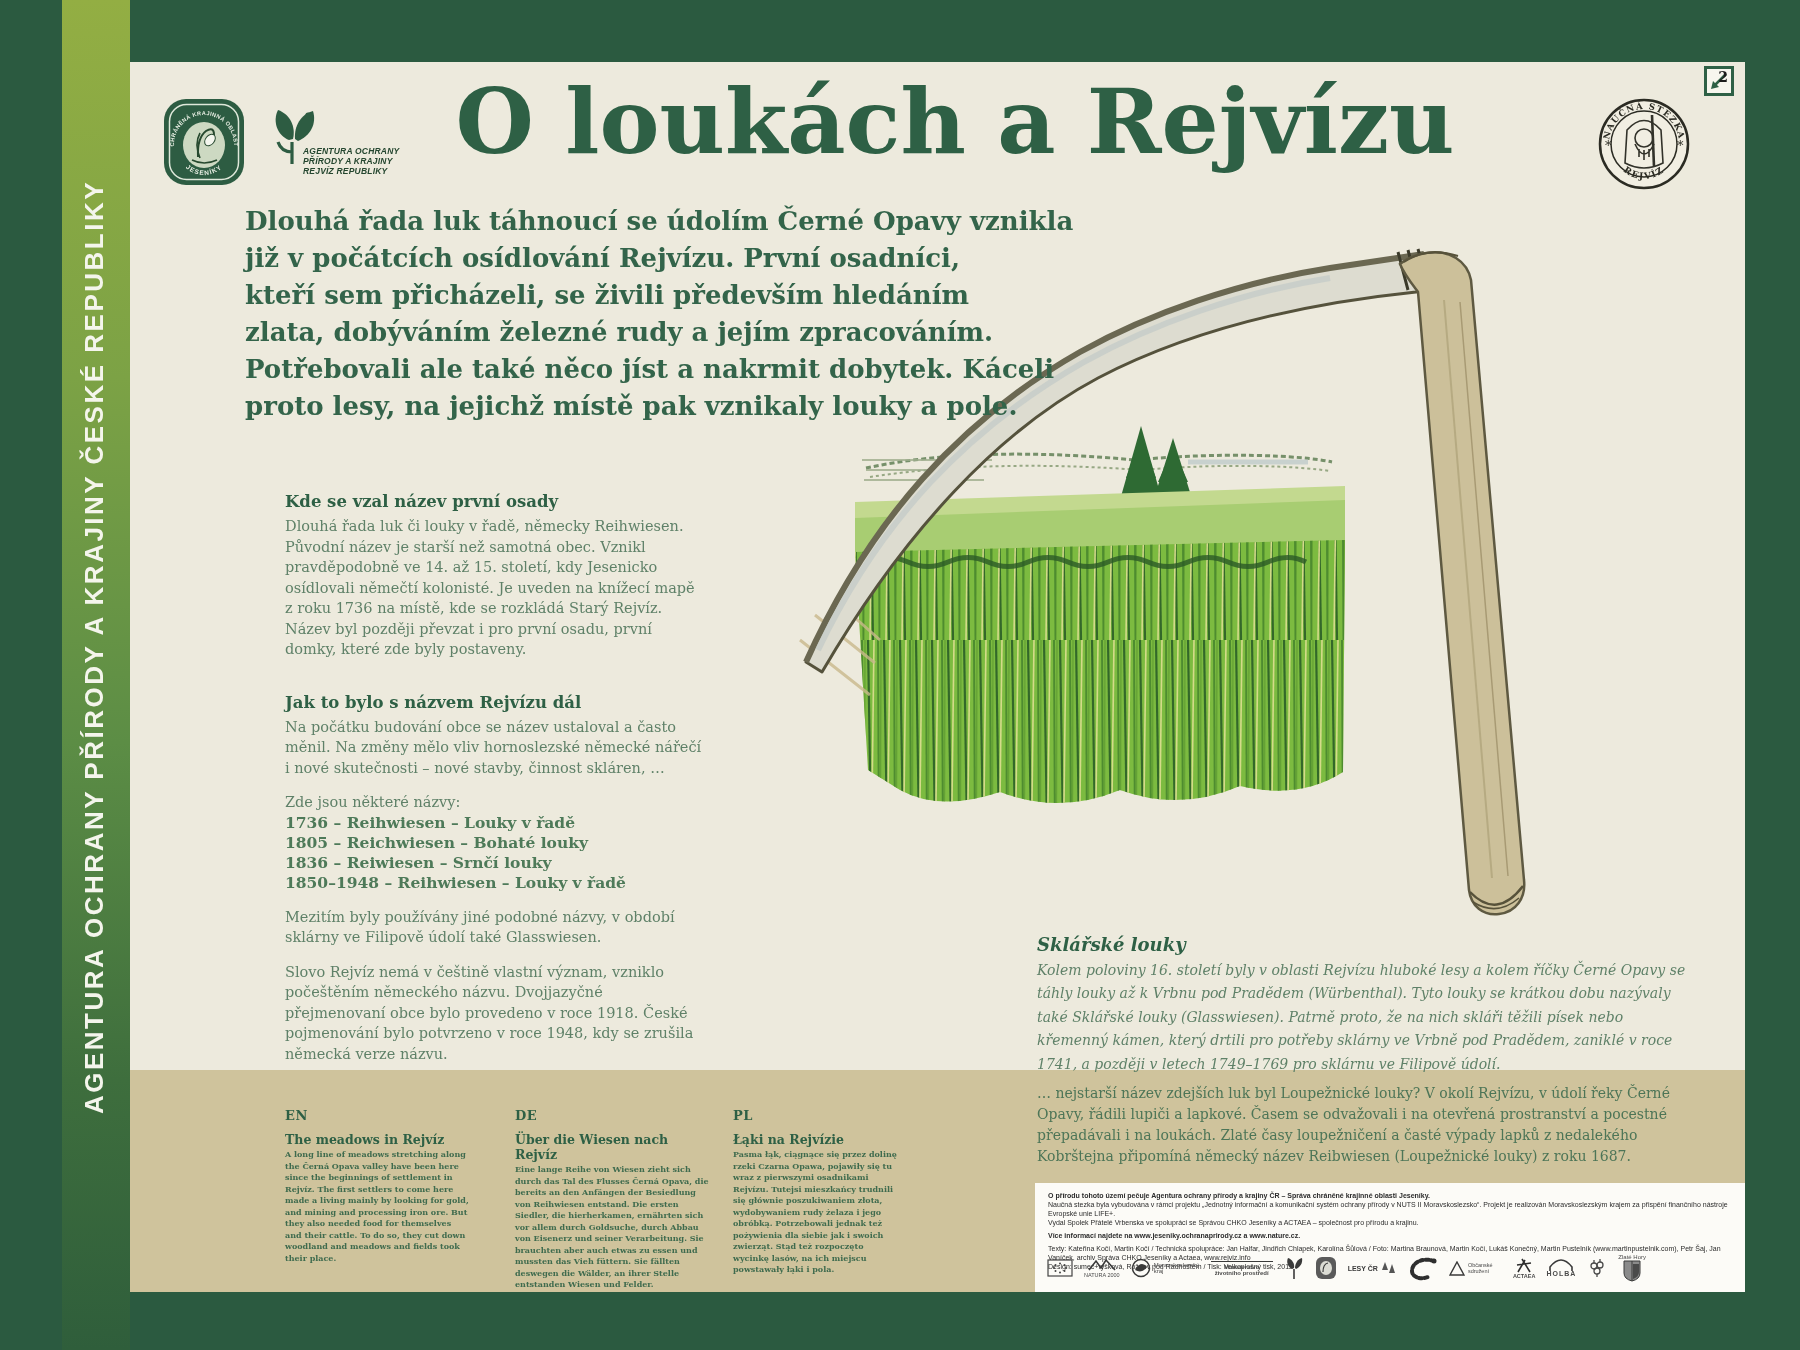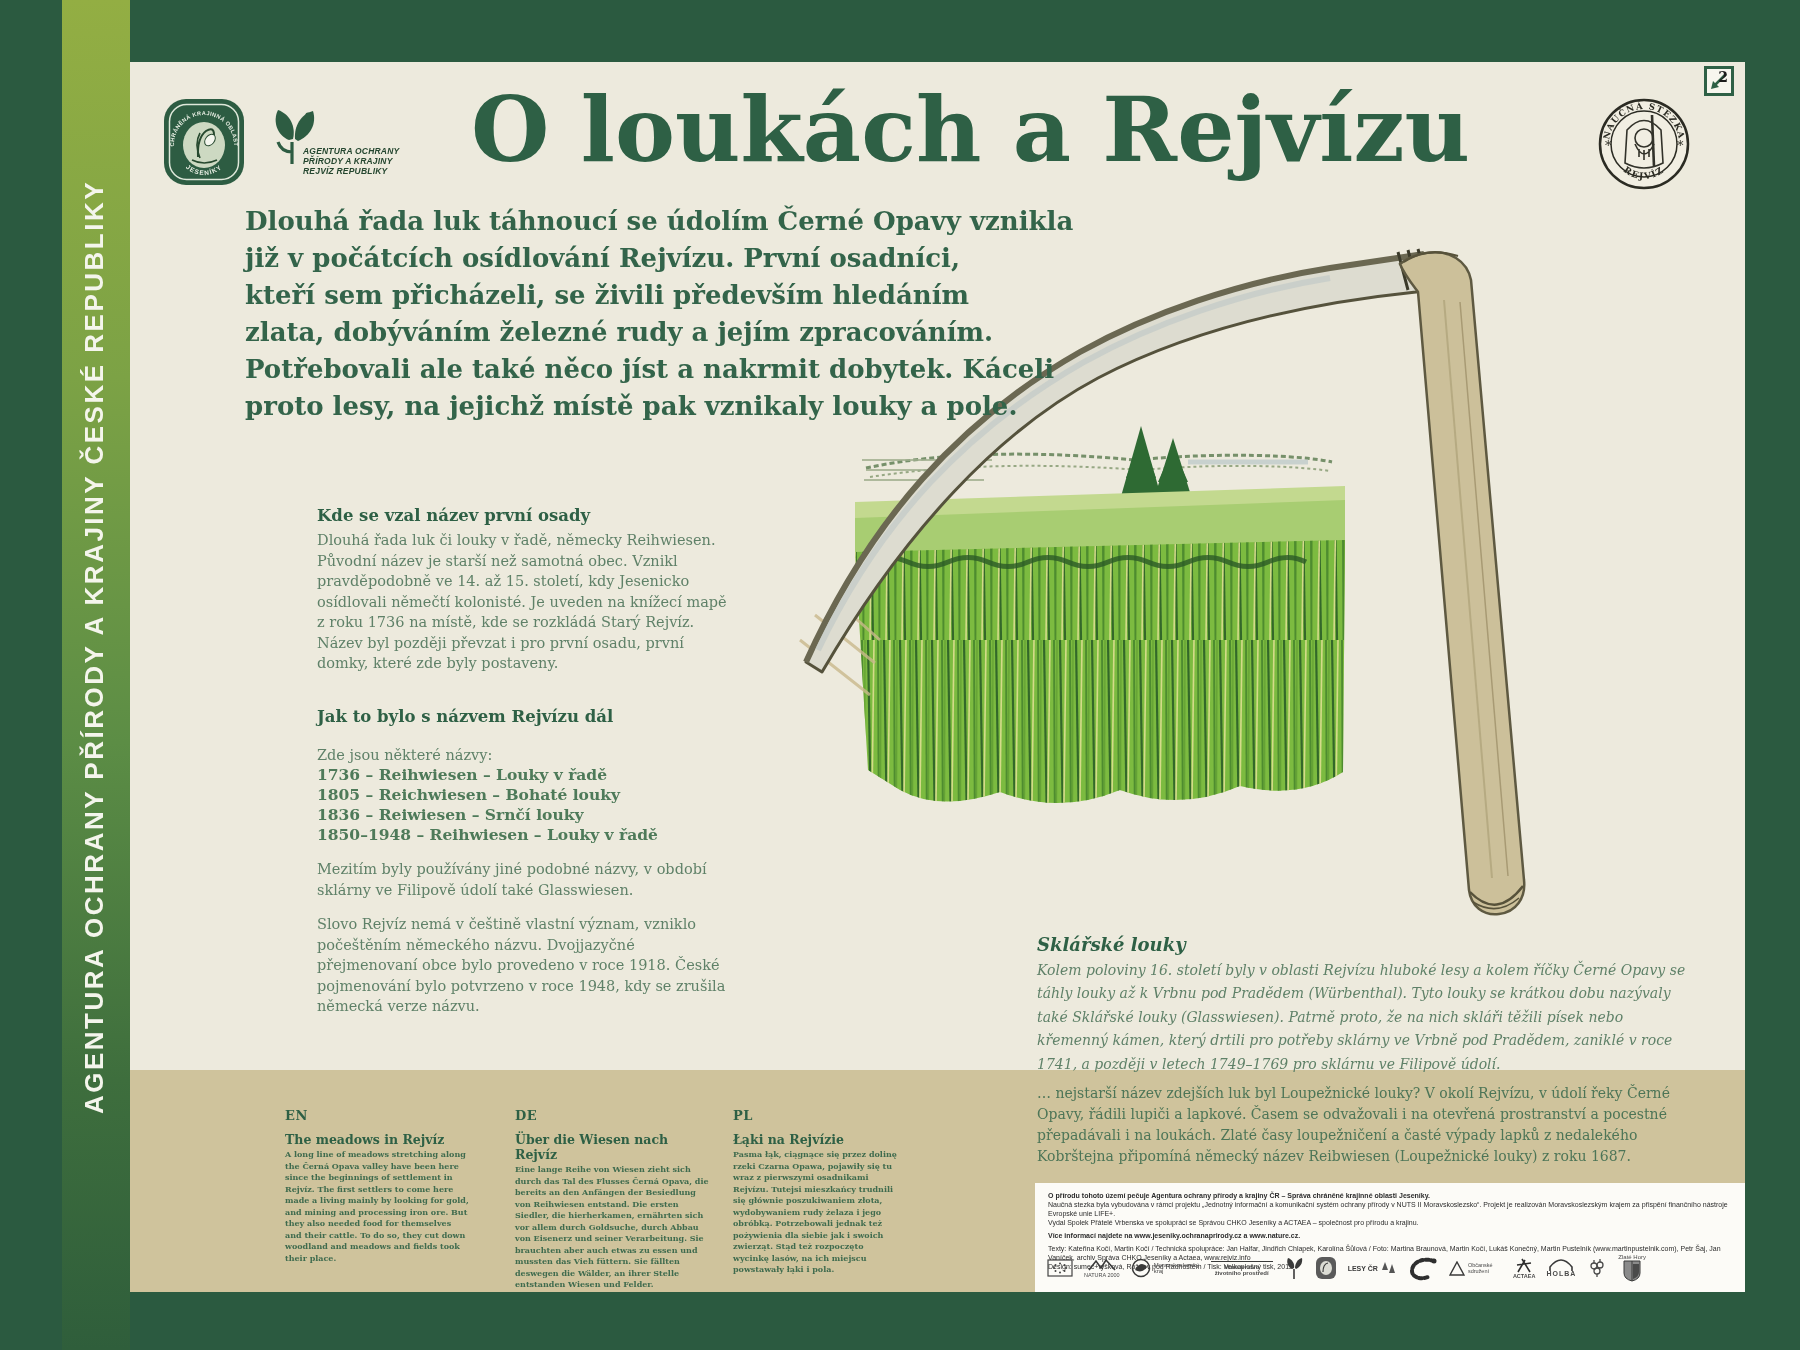--- a/index.html
+++ b/index.html
@@ -13,32 +13,32 @@
            font-size:26px;letter-spacing:2.5px;color:#F4F5EC;}
   .cream{position:absolute;left:130px;top:62px;width:1615px;height:1008px;background:#EDEADD;}
   .tan{position:absolute;left:130px;top:1070px;width:1615px;height:222px;background:#CFC39C;}
   
   .badge2{position:absolute;left:1704px;top:66px;width:30px;height:30px;background:#F7F6EE;
           border:3px solid #2E6045;box-sizing:border-box;}
   .badge2 svg{position:absolute;left:0;top:0;}
   .badge2 .num{position:absolute;right:3px;top:0px;font-size:14px;font-weight:bold;color:#1c1c1c;
           font-family:"DejaVu Serif",serif;}
   
-  .title{position:absolute;left:440px;top:76px;width:1030px;text-align:right;
-         font-size:90px;font-weight:bold;color:#2E6045;letter-spacing:0px;line-height:1;margin-top:8px;}
+  .title{position:absolute;left:440px;top:76px;width:1030px;text-align:center;
+         font-size:90px;font-weight:bold;color:#2E6045;letter-spacing:0px;line-height:1;}
   .chko-badge{position:absolute;left:163px;top:98px;}
   .aopk-logo-icon{position:absolute;left:268px;top:102px;}
   .aopk-logo-text{position:absolute;left:303px;top:146px;font-family:"Liberation Sans",sans-serif;
          font-weight:bold;font-size:8.5px;line-height:10px;color:#24462F;letter-spacing:.2px;font-style:italic;}
   .trail-badge{position:absolute;left:1597px;top:97px;}
   
   .intro{position:absolute;left:245px;top:203px;width:840px;font-weight:bold;color:#33644A;
          font-size:26px;line-height:37px;white-space:pre-line;}
   
-  .leftcol{position:absolute;left:285px;top:506px;width:420px;color:#5F8168;font-size:14.5px;line-height:20.5px;margin-left:32px;}
+  .leftcol{position:absolute;left:285px;top:492px;width:420px;color:#5F8168;font-size:14.5px;line-height:20.5px;}
   .leftcol h3{margin:0 0 4px 0;font-size:16.5px;line-height:20px;color:#2E6045;}
   .leftcol p{margin:0;}
   .gap-lg{height:33px;} .gap-md{height:14px;}
   .name-line{font-weight:bold;color:#4E7A59;font-size:15.5px;line-height:20px;}
   
   .sklarske{position:absolute;left:1037px;top:933px;width:660px;font-style:italic;color:#5F8168;
             font-size:14px;line-height:23.5px;}
   .sklarske h3{margin:0 0 2px 0;font-size:18px;color:#2E6045;font-style:italic;}
   .vite{position:absolute;left:1037px;top:1083px;width:660px;color:#4D7557;font-size:14px;line-height:21px;}
   .vite h3{margin:0 0 3px 0;font-size:15.5px;color:#2E6045;}
@@ -193,20 +193,21 @@
 kteří sem přicházeli, se živili především hledáním
 zlata, dobýváním železné rudy a jejím zpracováním.
 Potřebovali ale také něco jíst a nakrmit dobytek. Káceli
 proto lesy, na jejichž místě pak vznikaly louky a pole.</div>
 
   <div class="leftcol">
     <h3>Kde se vzal název první osady</h3>
     <p>Dlouhá řada luk či louky v řadě, německy Reihwiesen. Původní název je starší než samotná obec. Vznikl pravděpodobně ve 14. až 15. století, kdy Jesenicko osídlovali němečtí kolonisté. Je uveden na knížecí mapě z roku 1736 na místě, kde se rozkládá Starý Rejvíz. Název byl později převzat i pro první osadu, první domky, které zde byly postaveny.</p>
     <div class="gap-lg"></div>
     <h3>Jak to bylo s názvem Rejvízu dál</h3>
+    <p>Na počátku budování obce se název ustaloval a často měnil. Na změny mělo vliv hornoslezské německé nářečí i nové skutečnosti – nové stavby, činnost skláren, …</p>
     <div class="gap-md"></div>
     <p>Zde jsou některé názvy:</p>
     <div class="name-line">1736 – Reihwiesen – Louky v řadě</div>
     <div class="name-line">1805 – Reichwiesen – Bohaté louky</div>
     <div class="name-line">1836 – Reiwiesen – Srnčí louky</div>
     <div class="name-line">1850–1948 – Reihwiesen – Louky v řadě</div>
     <div class="gap-md"></div>
     <p>Mezitím byly používány jiné podobné názvy, v období sklárny ve Filipově údolí také Glasswiesen.</p>
     <div class="gap-md"></div>
     <p>Slovo Rejvíz nemá v češtině vlastní význam, vzniklo počeštěním německého názvu. Dvojjazyčné přejmenovaní obce bylo provedeno v roce 1918. České pojmenování bylo potvrzeno v roce 1948, kdy se zrušila německá verze názvu.</p>

